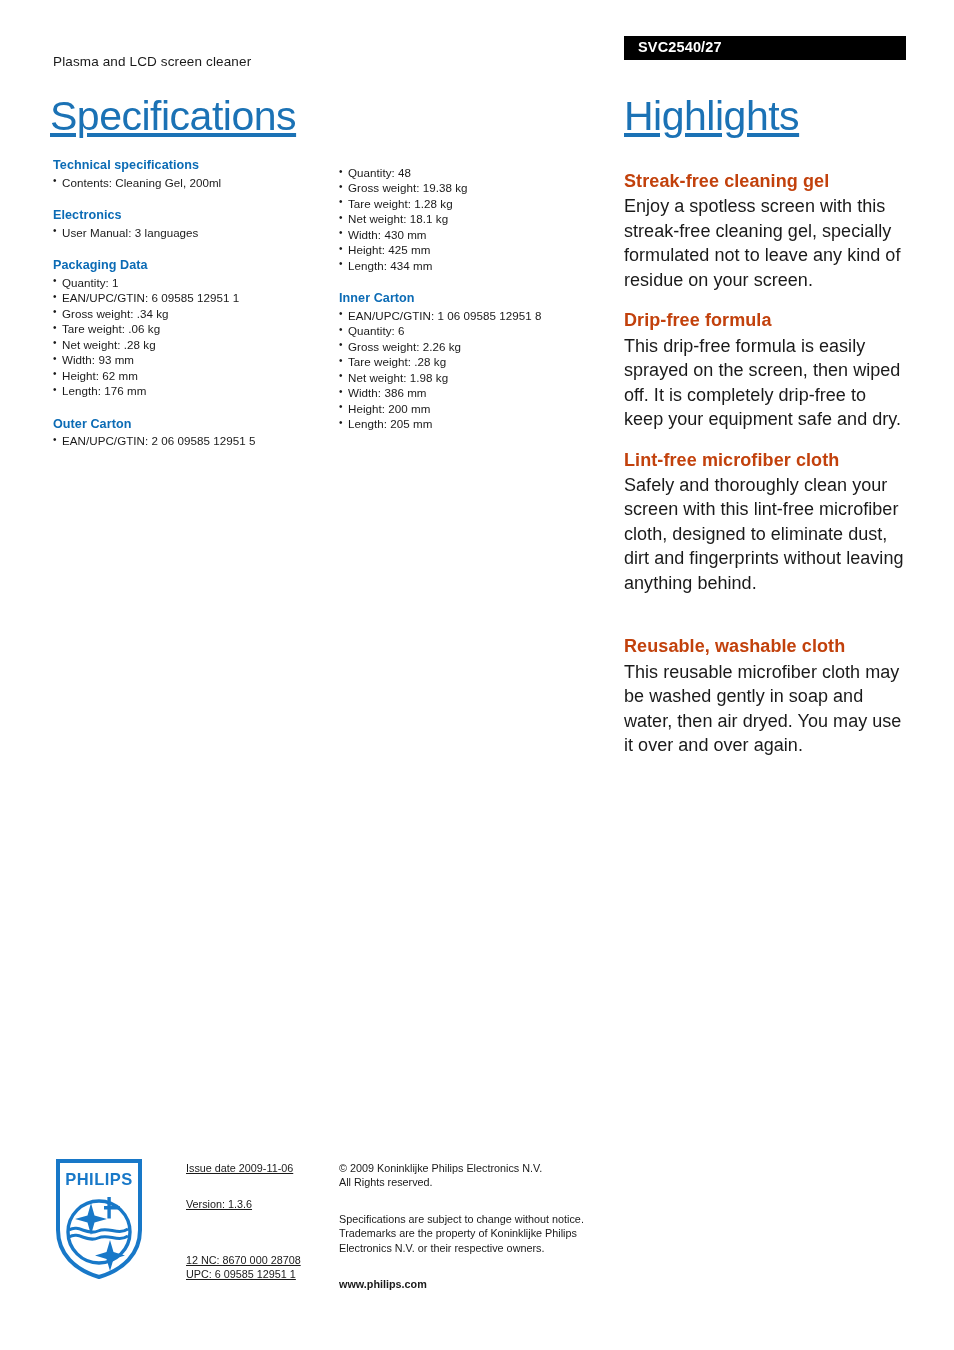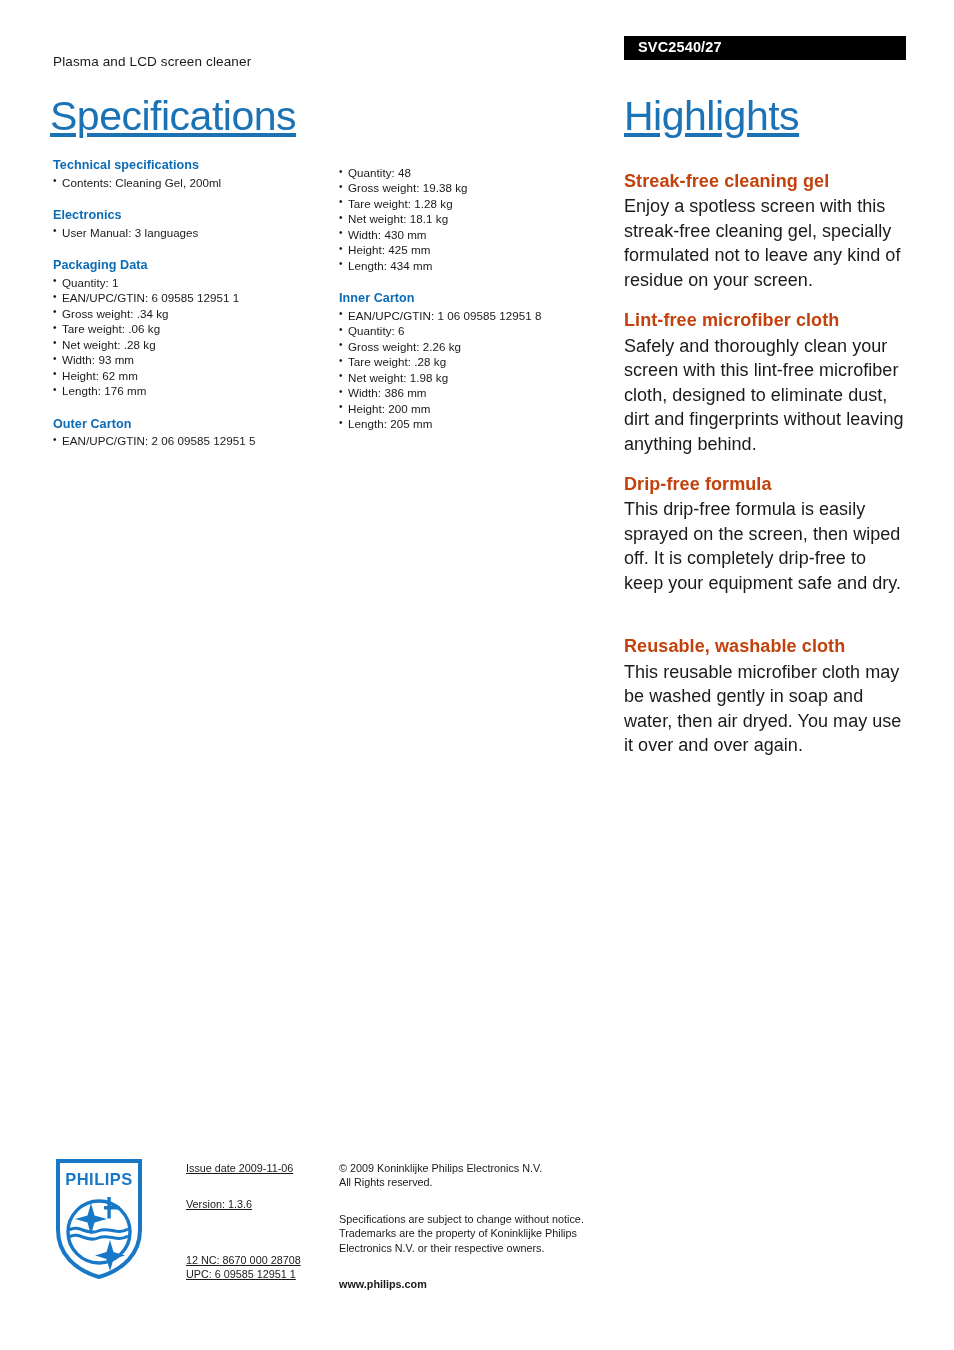--- a/index.html
+++ b/index.html
@@ -238,26 +238,26 @@
     </ul>
   </div>
 </div>
 
 <div class="col col-high">
   <div class="hl-group">
     <div class="hl-heading">Streak-free cleaning gel</div>
     <div class="hl-body">Enjoy a spotless screen with this streak-free cleaning gel, specially formulated not to leave any kind of residue on your screen.</div>
   </div>
   <div class="hl-group">
+    <div class="hl-heading">Drip-free formula</div>
+    <div class="hl-body">This drip-free formula is easily sprayed on the screen, then wiped off. It is completely drip-free to keep your equipment safe and dry.</div>
+  </div>
+  <div class="hl-group">
     <div class="hl-heading">Lint-free microfiber cloth</div>
     <div class="hl-body">Safely and thoroughly clean your screen with this lint-free microfiber cloth, designed to eliminate dust, dirt and fingerprints without leaving anything behind.</div>
-  </div>
-  <div class="hl-group">
-    <div class="hl-heading">Drip-free formula</div>
-    <div class="hl-body">This drip-free formula is easily sprayed on the screen, then wiped off. It is completely drip-free to keep your equipment safe and dry.</div>
   </div>
   <div class="hl-group">
     <div class="hl-heading">Reusable, washable cloth</div>
     <div class="hl-body">This reusable microfiber cloth may be washed gently in soap and water, then air dryed. You may use it over and over again.</div>
   </div>
 </div>
 
 <div class="footer">
 
   <div class="logo-wrap">

